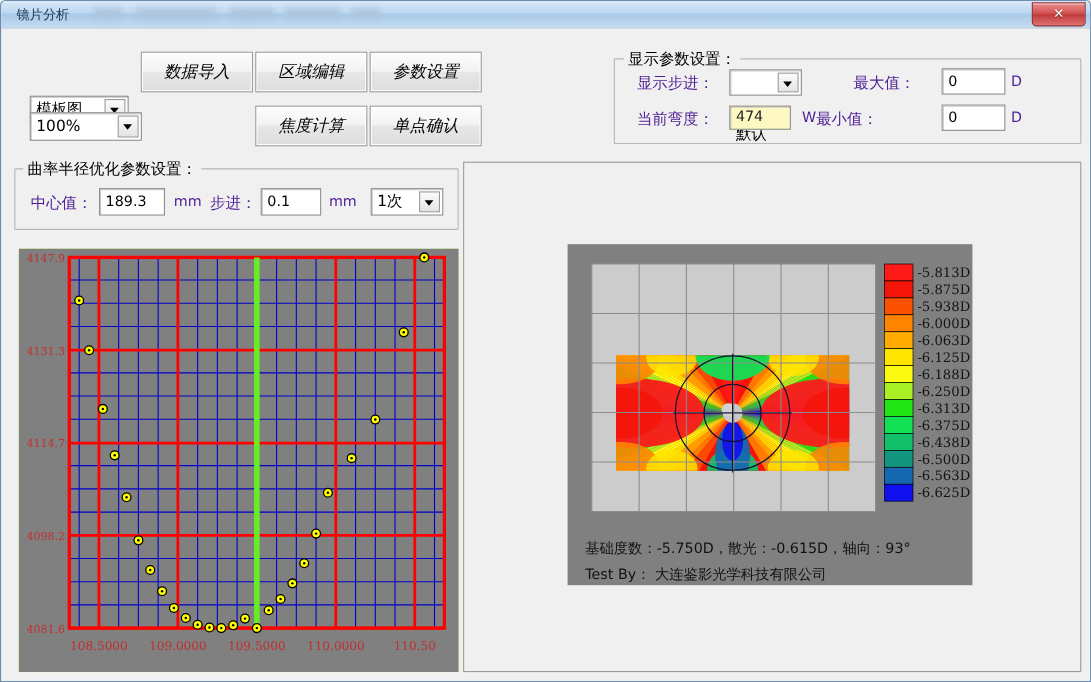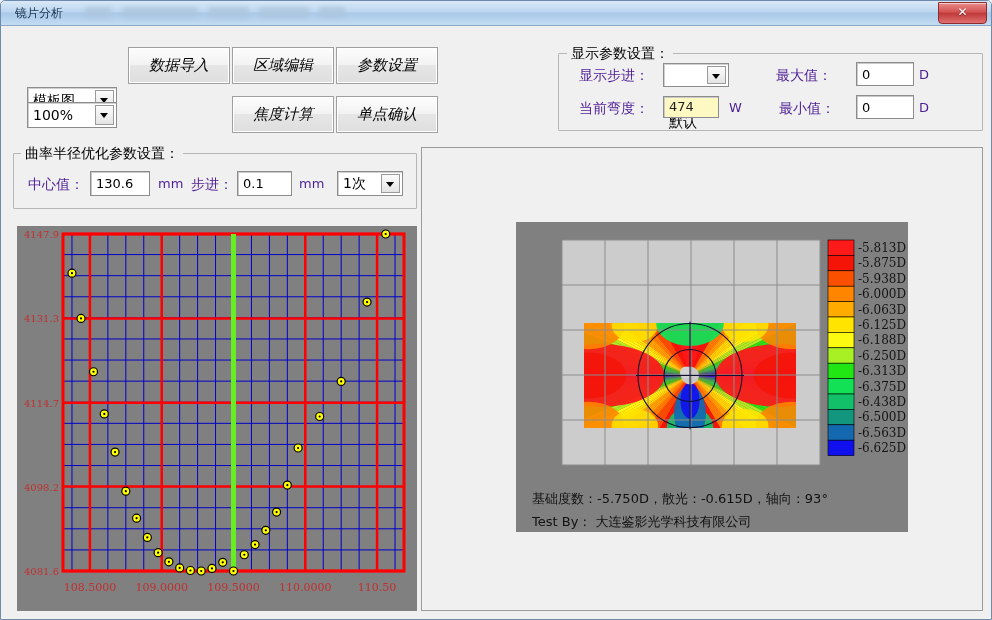--- a/index.html
+++ b/index.html
@@ -107,21 +107,21 @@
   .panel{
     position:absolute;box-sizing:border-box;
     border:1px solid #9b9b9b;background:#f0f0f0;
   }
 
   
   .scatter-wrap{position:absolute;left:16px;top:225px;width:400px;height:385px;background:#bef264;}
   .scatter-svg{display:block;}
 
   
-  .hm-card{position:absolute;left:515px;top:221px;width:368px;height:310px;background:#808080;padding-left:24px;}
+  .hm-card{position:absolute;left:515px;top:221px;width:368px;height:310px;background:#808080;}
   .hm-svg{display:block;}
   .hm-caption{
     position:absolute;left:16px;font-size:13px;color:#111;
     font-family:"DejaVu Sans",sans-serif;white-space:nowrap;
   }
 </style>
 </head>
 <body>
 
 <div class="app">
@@ -135,21 +135,21 @@
     <div class="title-redacted" style="left:318px;width:26px;"></div>
     <div class="close-btn">
       <div class="x">✕</div>
     </div>
   </div>
 
   <div class="combo" style="left:26px;top:51px;width:90px;height:26px;margin-top:35px;">
     <div class="val">模板图</div>
     <div class="arrowbox"></div>
   </div>
-  <div class="combo" style="left:26px;top:101px;width:90px;height:26px;padding-left:40px;">
+  <div class="combo" style="left:26px;top:101px;width:102px;height:26px;padding-left:40px;">
     <div class="val">100%</div>
     <div class="arrowbox"></div>
   </div>
 
   <div class="btn" style="left:127px;top:46px;width:102px;height:37px;line-height:35px;">
     <span>数据导入</span>
   </div>
   <div class="btn" style="left:231px;top:46px;width:102px;height:37px;line-height:35px;">
     <span>区域编辑</span>
   </div>
@@ -174,29 +174,29 @@
   </div>
 
   <div class="lbl" style="left:578px;top:99px;">当前弯度：</div>
   <div class="txt ro" style="left:662px;top:95px;width:56px;height:22px;">474</div>
   <div class="lbl sm" style="left:728px;top:99px;">W</div>
 
   <div class="lbl" style="left:775px;top:66px;">最大值：</div>
   <div class="txt" style="left:855px;top:61px;width:58px;height:24px;line-height:23px;">0</div>
   <div class="lbl sm" style="left:918px;top:66px;">D</div>
 
-  <div class="lbl" style="left:778px;top:99px;text-align:center;">最小值：</div>
+  <div class="lbl" style="left:741px;top:99px;text-align:center;">最小值：</div>
   <div class="txt" style="left:855px;top:94px;width:58px;height:24px;line-height:23px;">0</div>
   <div class="lbl sm" style="left:918px;top:99px;">D</div>
 
   <div class="group" style="left:12px;top:152px;width:404px;height:56px;"></div>
   <div class="group-title" style="left:20px;top:144px;">曲率半径优化参数设置：</div>
 
   <div class="lbl" style="left:27px;top:175px;">中心值：</div>
-  <div class="txt" style="left:89px;top:170px;width:60px;height:25px;line-height:24px;">130.6</div>
+  <div class="txt" style="left:89px;top:170px;width:60px;height:25px;line-height:24px;">189.3</div>
   <div class="lbl sm" style="left:157px;top:175px;">mm</div>
 
   <div class="lbl" style="left:190px;top:175px;">步进：</div>
   <div class="txt" style="left:236px;top:170px;width:55px;height:25px;line-height:24px;">0.1</div>
   <div class="lbl sm" style="left:298px;top:175px;">mm</div>
 
   <div class="combo" style="left:336px;top:170px;width:66px;height:25px;">
     <div class="val" style="line-height:23px;">1次</div>
     <div class="arrowbox"></div>
   </div>

